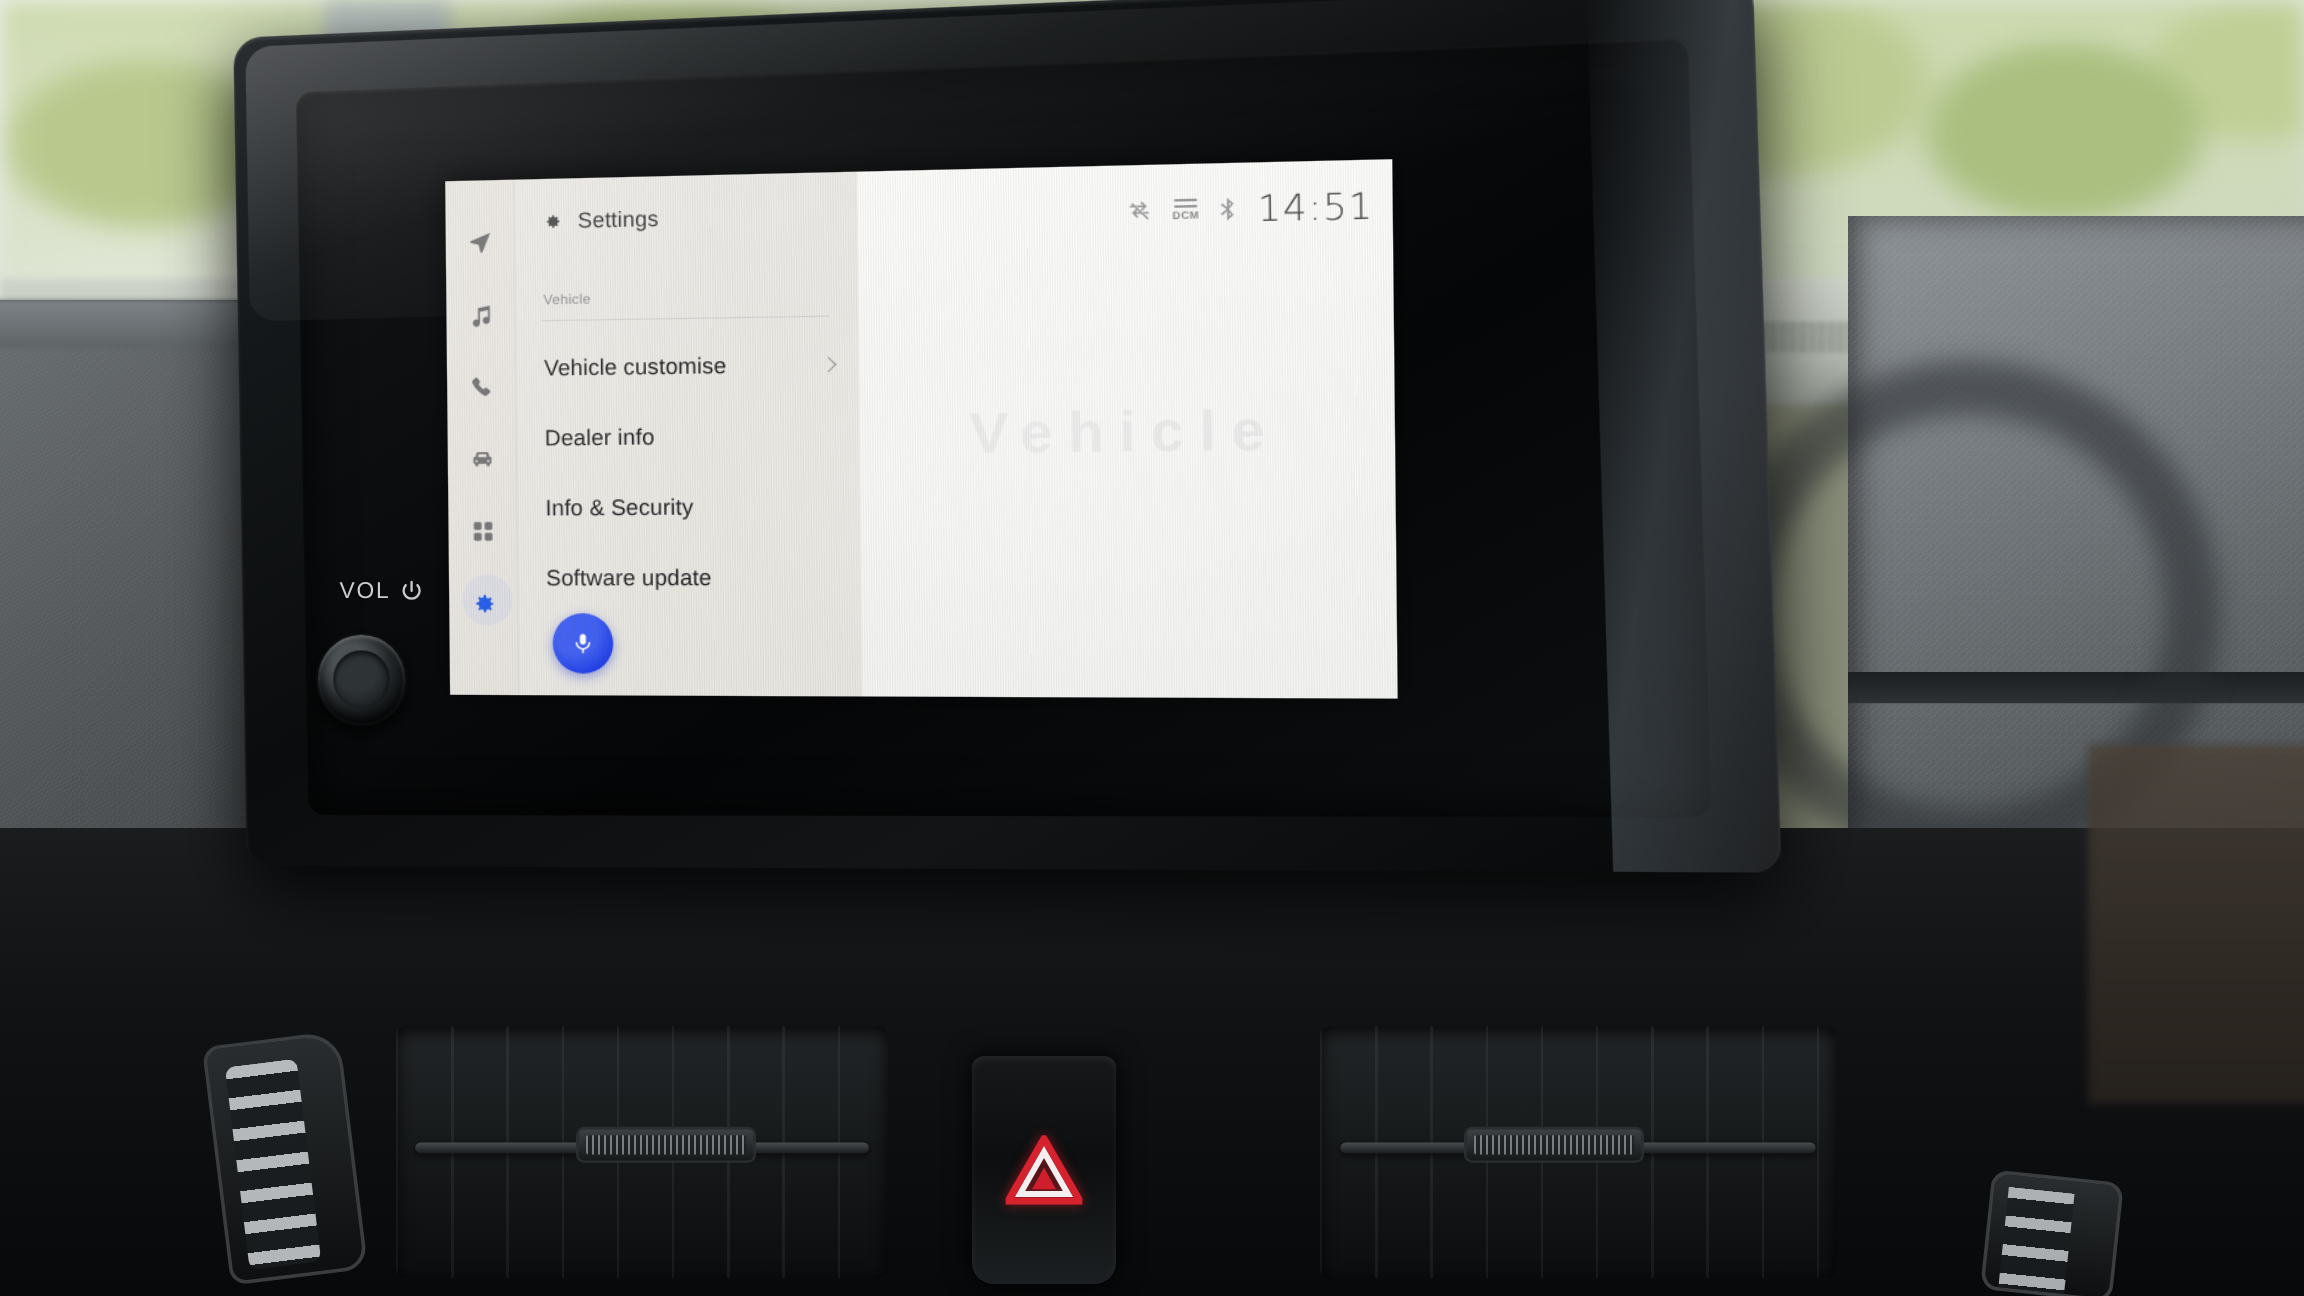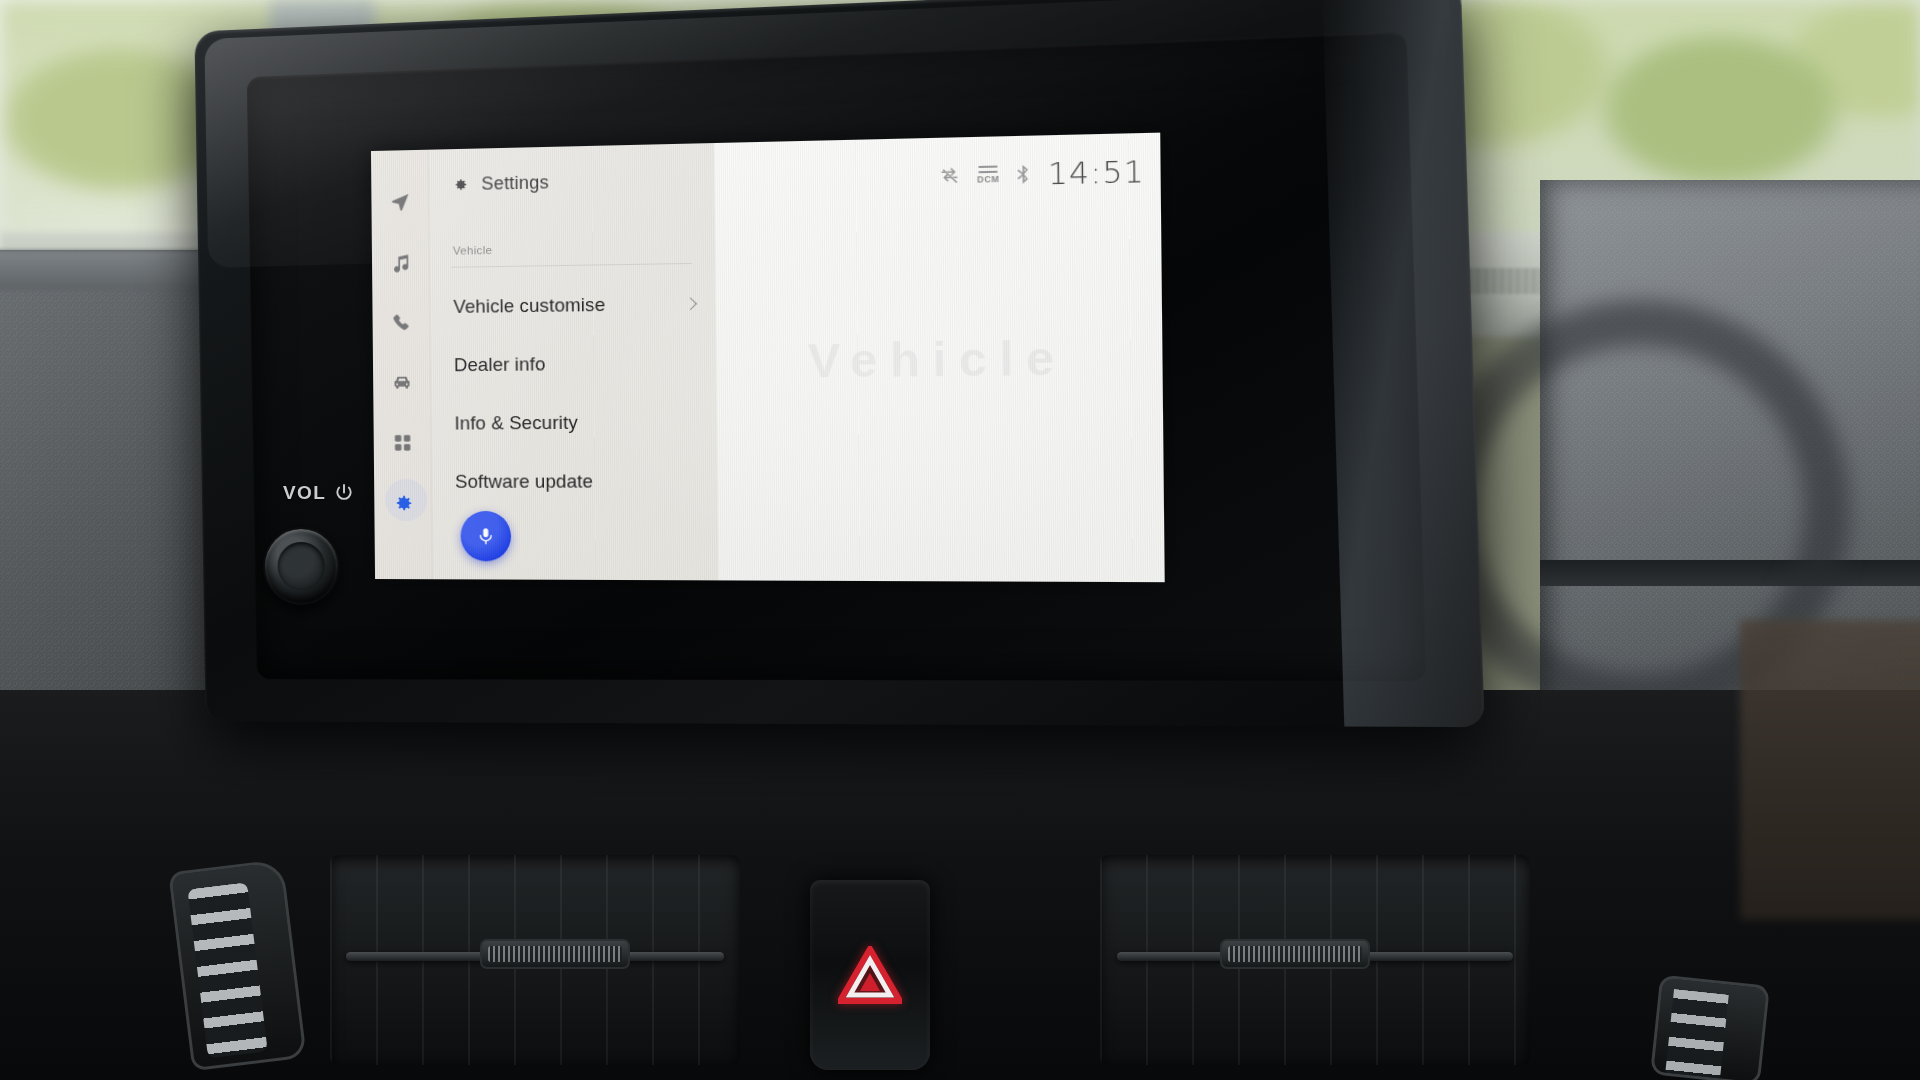--- a/index.html
+++ b/index.html
@@ -191,21 +191,21 @@
   .hu-bezel {
     position:absolute; left:52px; top:48px; width:1080px; height:600px;
     background:linear-gradient(150deg,#121416,#050607 60%,#0d0f11);
     border-radius:14px;
     box-shadow:inset 0 0 40px rgba(0,0,0,.9), inset 0 2px 2px rgba(255,255,255,.08);
   }
 
   
   .vol-label {
     position:absolute; left:283px; top:482px; display:flex; align-items:center; gap:7px;
-    color:#c9cdd0; font-size:19px; letter-spacing:1.4px; font-weight:700;
+    color:#c9cdd0; font-size:19px; letter-spacing:1.4px; font-weight:400;
     text-shadow:0 1px 2px rgba(0,0,0,.9);
   }
   .vol-label svg { width:22px; height:22px; }
   .vol-knob {
     position:absolute; left:262px; top:527px; width:78px; height:78px;
     border-radius:50%;
     background:
       radial-gradient(circle at 38% 32%, #4c5154 0 22%, #24282a 48%, #0c0e0f 78%);
     box-shadow:0 6px 16px rgba(0,0,0,.9), inset 0 2px 3px rgba(255,255,255,.28),
                inset 0 -4px 8px rgba(0,0,0,.8);

